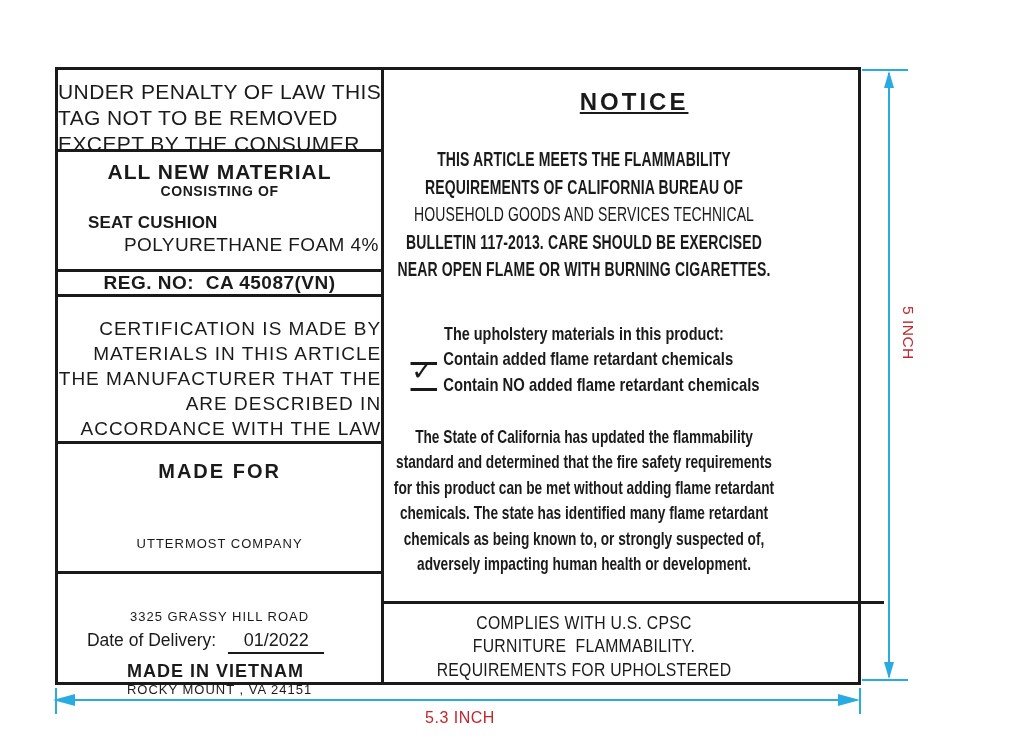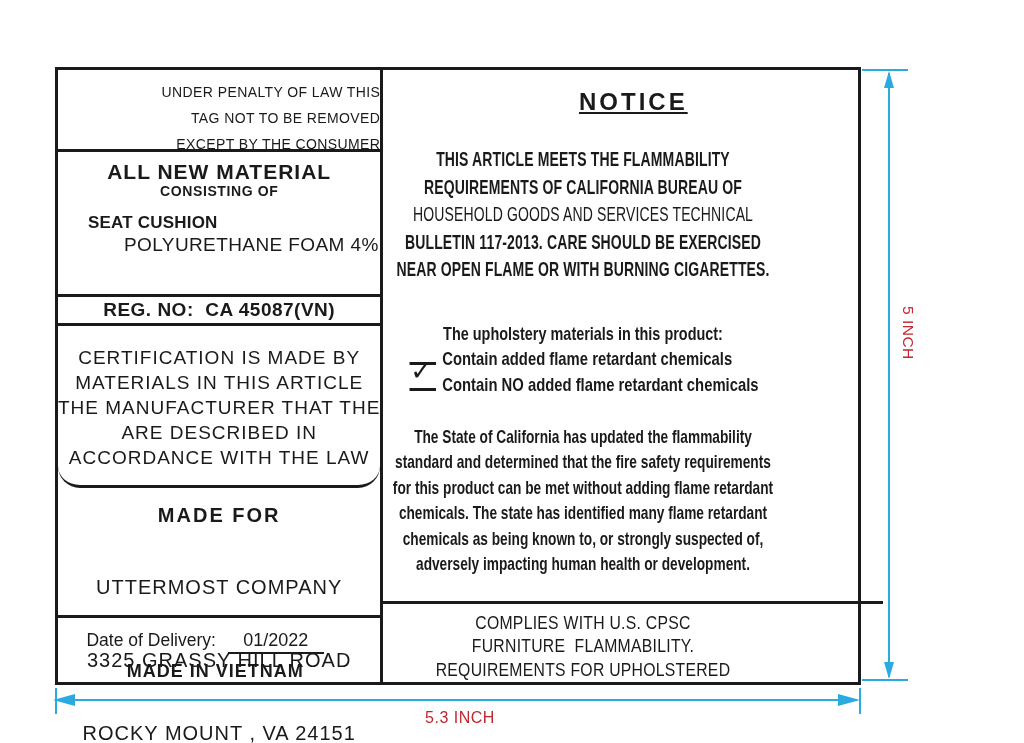--- a/index.html
+++ b/index.html
@@ -21,41 +21,41 @@
     position:absolute;left:55px;top:67px;width:806px;height:618px;
     border:3px solid var(--ink);display:flex;
   }
   .col-left{width:401px;border-right:3px solid var(--ink);display:flex;flex-direction:column;}
   .col-right{flex:1;display:flex;flex-direction:column;}
   .row{width:100%;}
   .bline{border-bottom:3px solid var(--ink);}
   .line{display:block;white-space:pre;}
 
   
-  .r-penalty{height:82px;text-align:right;padding-top:9px;font-size:14px;letter-spacing:.4px;}
+  .r-penalty{height:82px;text-align:left;padding-top:9px;font-size:21px;letter-spacing:.4px;}
   .r-penalty .line{line-height:26px;}
 
   .r-material{height:151px;padding-top:8px;}
   .mat-title{text-align:center;font-weight:bold;font-size:21px;letter-spacing:1px;line-height:23px;}
   .mat-sub{text-align:center;font-weight:bold;font-size:14px;letter-spacing:.6px;line-height:17px;}
   .mat-item{font-weight:bold;font-size:17px;padding-left:30px;margin-top:13px;line-height:20px;letter-spacing:.2px;}
   .mat-comp{font-size:19px;padding-left:66px;line-height:23px;letter-spacing:.4px;}
 
   .r-reg{height:30px;display:flex;align-items:center;justify-content:center;
          font-weight:bold;font-size:19px;letter-spacing:.5px;white-space:pre;}
 
-  .r-cert{height:168px;text-align:center;padding-top:19px;font-size:19px;letter-spacing:1px;border-radius:22px;}
+  .r-cert{height:168px;text-align:right;padding-top:19px;font-size:19px;letter-spacing:1px;}
   .r-cert .line{line-height:25px;}
 
   .r-madefor{height:130px;text-align:center;padding-top:15px;}
   .mf-title{font-weight:bold;font-size:20px;letter-spacing:2px;line-height:24px;}
-  .mf-line{font-size:20px;letter-spacing:1px;line-height:25px;margin-top:48px;}
+  .mf-line{font-size:13px;letter-spacing:1px;line-height:25px;margin-top:48px;}
 
   .r-delivery{flex:1;text-align:center;padding-top:10px;padding-right:28px;}
-  .dl-row{line-height:24px;font-size:17.5px;white-space:pre;}
+  .dl-row{line-height:24px;font-size:17.5px;white-space:pre;margin-top:44px;}
   .dl-value{display:inline-block;min-width:96px;text-align:center;border-bottom:2px solid var(--ink);
             margin-left:12px;font-size:18px;padding:0 4px;}
   .dl-origin{margin-top:6px;font-weight:bold;font-size:18px;letter-spacing:1px;line-height:22px;padding-left:20px;}
 
   
   .r-notice{height:535px;overflow:visible;}
   .r-complies{flex:1;padding-top:8px;}
 
   .narrow-block{width:600px;margin-left:-100.5px;text-align:center;}
   .sx70{transform:scaleX(.70);transform-origin:50% 0;}

